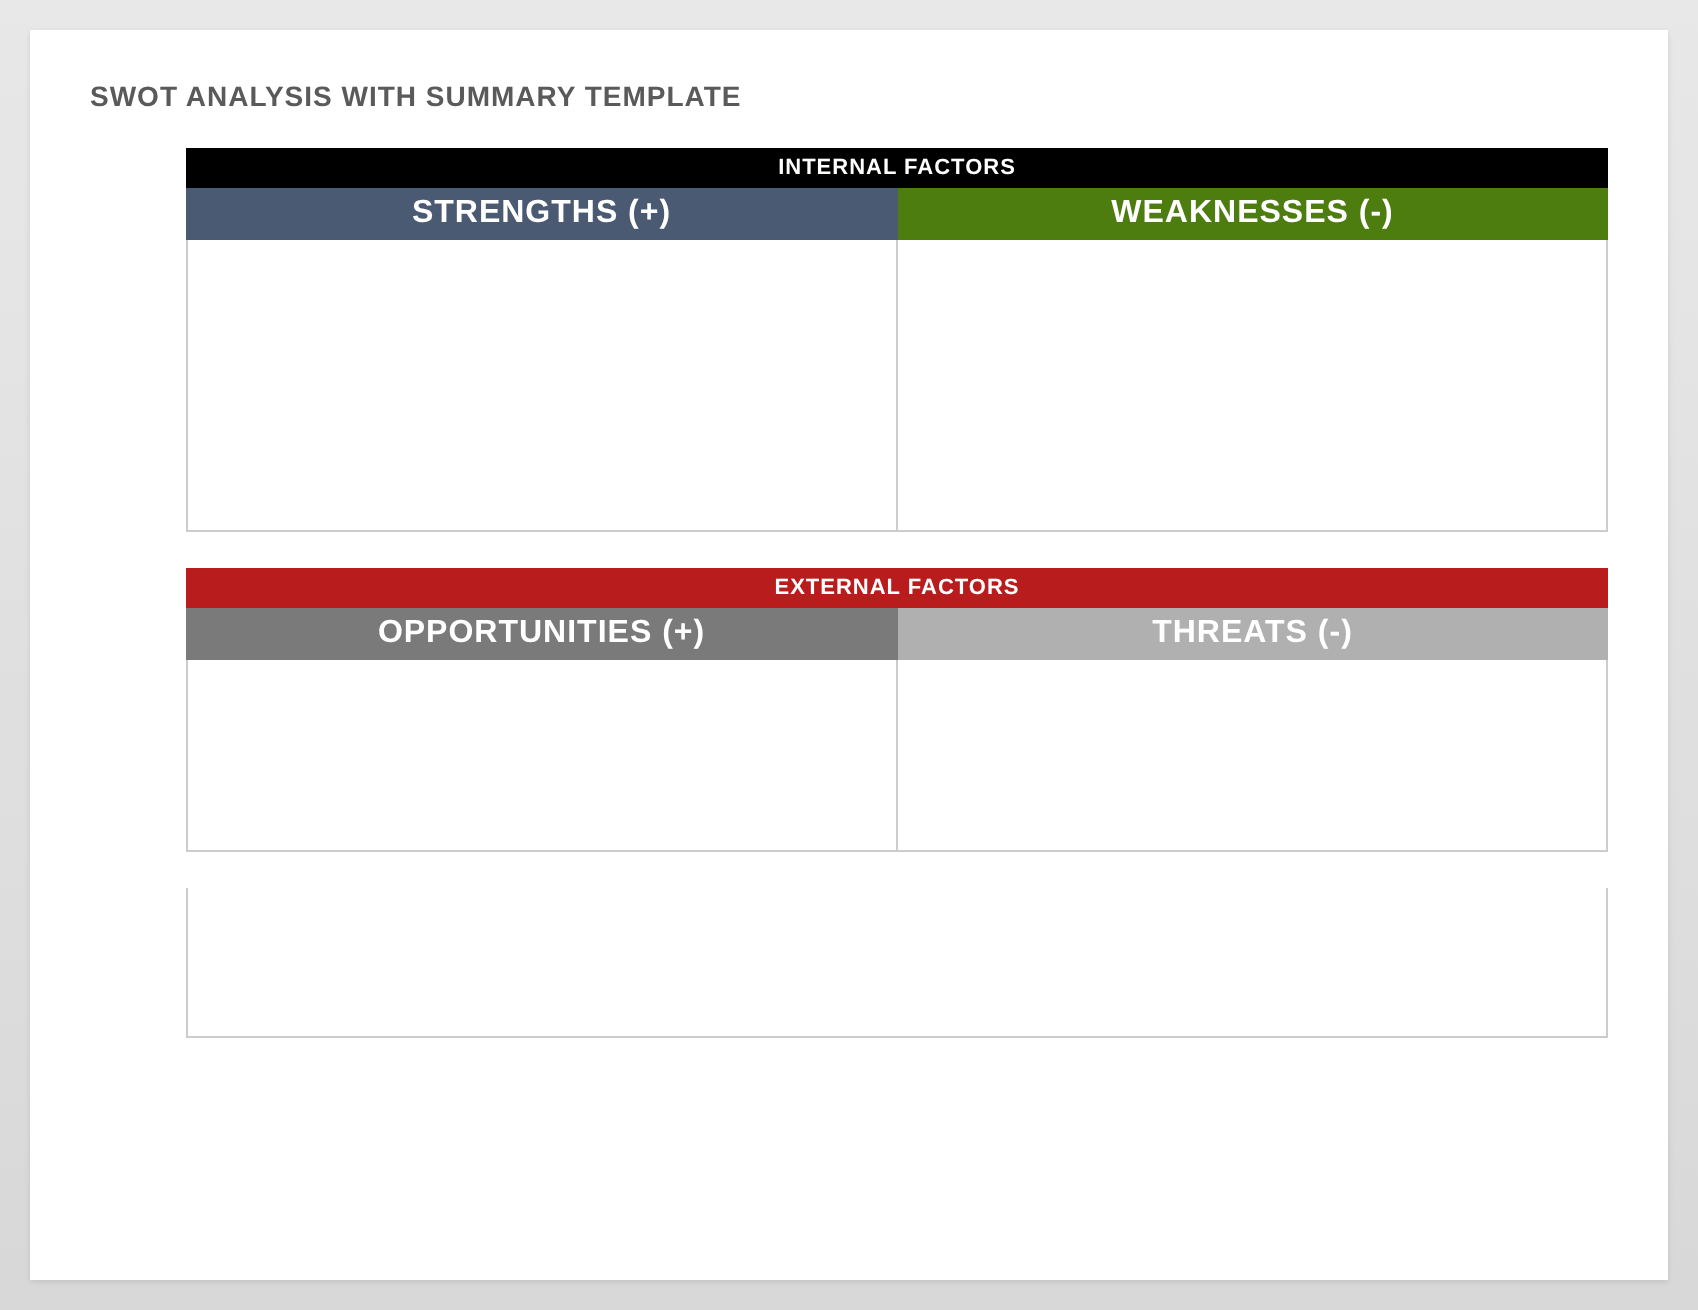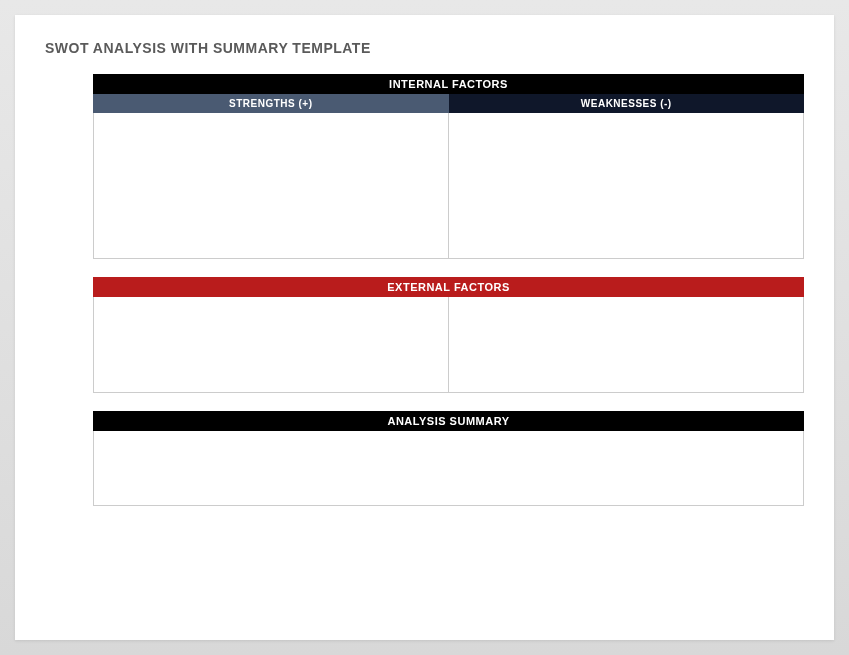--- a/index.html
+++ b/index.html
@@ -45,30 +45,30 @@
       background: #b91c1c;
     }
     .two-col {
       display: flex;
       width: 100%;
     }
     .col-header {
       flex: 1;
       text-align: center;
       color: #ffffff;
-      font-size: 10px;
+      font-size: 16px;
       font-weight: bold;
       padding: 4px 0;
       letter-spacing: 0.5px;
     }
     .strengths-header {
       background: #4a5a72;
     }
     .weaknesses-header {
-      background: #0f172a;
+      background: #4d7c0f;
     }
     .opportunities-header {
       background: #7a7a7a;
     }
     .threats-header {
       background: #b0b0b0;
     }
     .content-row {
       display: flex;
       width: 100%;
@@ -107,23 +107,26 @@
       <div class="col-header weaknesses-header">WEAKNESSES (-)</div>
     </div>
     <div class="content-row">
       <div class="content-cell"></div>
       <div class="content-cell"></div>
     </div>
   </div>
 
   <div class="section">
     <div class="section-header dark-gray">EXTERNAL FACTORS</div>
+    <div class="two-col">
+      <div class="col-header opportunities-header">OPPORTUNITIES (+)</div>
+      <div class="col-header threats-header">THREATS (-)</div>
+    </div>
     <div class="content-row">
       <div class="content-cell small"></div>
       <div class="content-cell small"></div>
     </div>
   </div>
 
   <div class="section">
-    <div class="section-header">ANALYSIS SUMMARY</div>
     <div class="summary-content"></div>
   </div>
 </div>
 
 </body></html>

